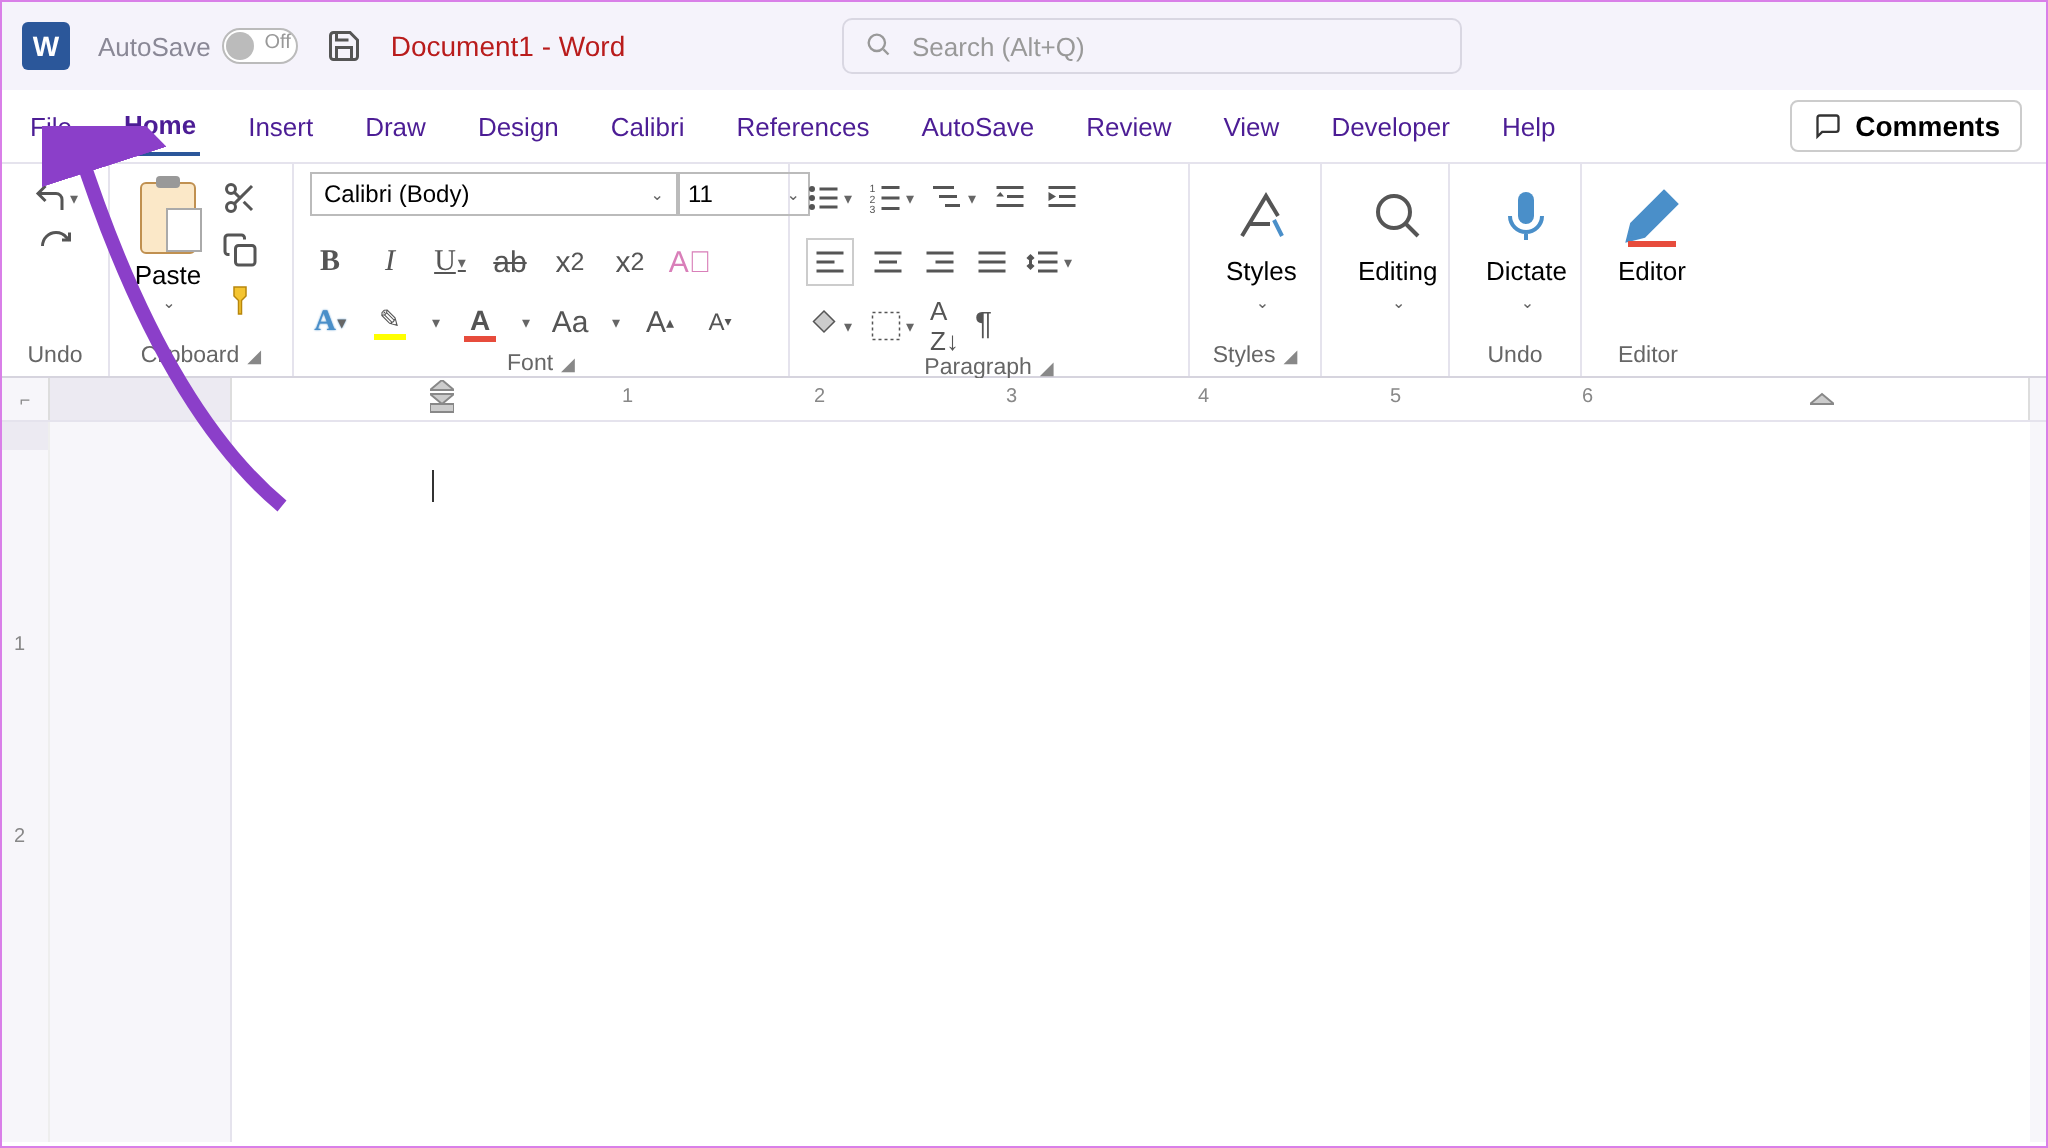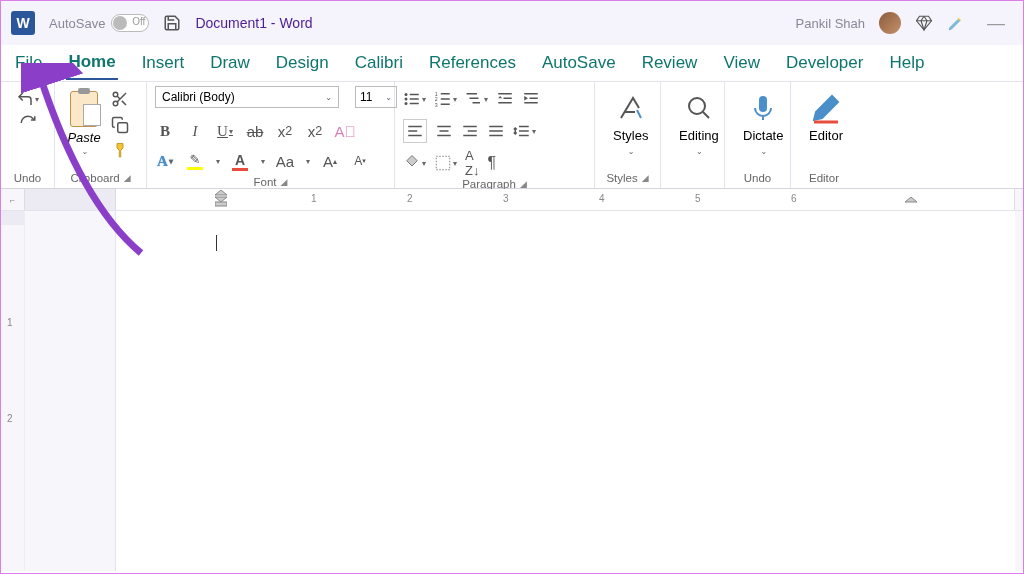--- a/index.html
+++ b/index.html
@@ -4,52 +4,52 @@
 <style>
 * { box-sizing: border-box; margin: 0; padding: 0; }
 body { font-family: "Segoe UI", Arial, sans-serif; font-size: 13px; background: #fff; width: 1024px; height: 574px; overflow: hidden; border: 1px solid #d97fe8; position: relative; }
 .titlebar { height: 44px; background: #f5f3fb; display: flex; align-items: center; padding: 0 10px; gap: 14px; color: #8a8896; }
 .word-icon { width: 24px; height: 24px; background: #2b579a; color: #fff; display: flex; align-items: center; justify-content: center; font-weight: bold; border-radius: 3px; font-size: 14px; }
 .autosave-toggle { display: flex; align-items: center; gap: 6px; font-size: 13px; }
 .toggle { width: 38px; height: 18px; border: 1px solid #bbb; border-radius: 10px; position: relative; background: #fff; }
 .toggle-knob { width: 14px; height: 14px; background: #bbb; border-radius: 50%; position: absolute; left: 1px; top: 1px; }
 .toggle-label { font-size: 10px; position: absolute; right: 3px; top: 1px; color: #999; }
 .save-icon { color: #b19dd8; font-size: 18px; }
-.doc-title { color: #4c1d95; font-size: 14px; }
+.doc-title { color: #b91c1c; font-size: 14px; }
 .search-box { margin-left: auto; margin-right: auto; width: 310px; height: 28px; border: 1px solid #d9d7e2; border-radius: 5px; display: flex; align-items: center; padding: 0 10px; color: #999; gap: 10px; position: absolute; left: 420px; }
 .title-right { margin-left: auto; display: flex; align-items: center; gap: 14px; color: #8a8896; }
 .avatar { width: 22px; height: 22px; border-radius: 50%; background: linear-gradient(135deg, #8b5a3c, #c4936b); }
 .diamond-icon { font-size: 18px; color: #999; }
 .pen-icon { font-size: 18px; color: #7fbfd9; }
 .min-btn { font-size: 18px; color: #999; padding: 0 8px; }
 
 .tabs-row { height: 36px; display: flex; align-items: center; padding: 0 12px; gap: 22px; background: #fff; position: relative; }
-.tab { font-size: 17px; color: #0f766e; padding: 6px 2px; cursor: pointer; }
+.tab { font-size: 13px; color: #4c1d95; padding: 6px 2px; cursor: pointer; }
 .tab.active { border-bottom: 2.5px solid #2b579a; font-weight: 600; }
 .comments-btn { margin-left: auto; border: 1px solid #ccc; border-radius: 4px; padding: 4px 10px; display: flex; align-items: center; gap: 6px; font-size: 14px; font-weight: 600; }
 
 .ribbon { height: 108px; border-top: 1px solid #e5e3ed; border-bottom: 1px solid #d6d4de; display: flex; background: #fff; }
 .rgroup { border-right: 1px solid #e5e3ed; padding: 4px 8px 2px; display: flex; flex-direction: column; position: relative; }
 .rgroup-body { flex: 1; display: flex; align-items: flex-start; gap: 4px; }
 .rgroup-label { font-size: 11.5px; color: #666; text-align: center; padding: 2px 0; display: flex; align-items: center; justify-content: center; gap: 4px; }
 .dlg-launcher { font-size: 9px; color: #888; }
 
 .undo-col { display: flex; flex-direction: column; gap: 6px; padding: 4px; align-items: center; }
 .ico { display: inline-flex; align-items: center; justify-content: center; color: #555; cursor: pointer; }
 .ico svg { width: 18px; height: 18px; }
 
-.paste-col { display: flex; flex-direction: column; align-items: center; gap: 2px; padding: 2px 4px; font-style: italic; }
+.paste-col { display: flex; flex-direction: column; align-items: center; gap: 2px; padding: 2px 4px; }
 .paste-ico { width: 34px; height: 40px; position: relative; }
 .paste-board { position: absolute; width: 28px; height: 36px; border: 1px solid #c09050; background: #fbe8c8; border-radius: 3px; left: 3px; top: 3px; }
 .paste-clip { position: absolute; width: 12px; height: 6px; background: #999; border-radius: 2px; left: 11px; top: 0; }
 .paste-doc { position: absolute; width: 18px; height: 22px; background: #fff; border: 1px solid #aaa; right: 0; bottom: 2px; }
 .mini-col { display: flex; flex-direction: column; gap: 8px; padding: 4px 2px; }
-.font-row1 { display: flex; gap: 16px; margin-bottom: 6px; }
+.font-row1 { display: flex; gap: 0; margin-bottom: 6px; }
 .font-name { width: 184px; height: 22px; border: 1px solid #bbb; font-size: 12px; padding: 0 6px; display: flex; align-items: center; justify-content: space-between; }
-.font-size { width: 42px; height: 22px; border: 1px solid #bbb; font-size: 12px; padding: 0 4px; display: flex; align-items: center; justify-content: space-between; }
+.font-size { width: 66px; height: 22px; border: 1px solid #bbb; font-size: 12px; padding: 0 4px; display: flex; align-items: center; justify-content: space-between; }
 .font-row2, .font-row3 { display: flex; gap: 10px; align-items: center; height: 26px; }
 .font-row2 .ico, .font-row3 .ico { width: 20px; text-align: center; font-size: 15px; }
 .font-b { font-weight: bold; font-family: Georgia,serif; }
 .font-i { font-style: italic; font-family: Georgia,serif; }
 .font-u { text-decoration: underline; font-family: Georgia,serif; }
 .strike { text-decoration: line-through; }
 .sub { font-size: 13px; } .sup { font-size: 13px; }
 .text-effects { color: #4a8fc9; font-weight: bold; font-family: Georgia,serif; text-shadow: 0 0 1px #4a8fc9; }
 .highlight-ico { display: inline-flex; flex-direction: column; align-items: center; }
 .color-bar { width: 16px; height: 3px; }
@@ -93,52 +93,50 @@
     </div>
   </div>
   <span class="save-icon ico">
     <svg viewBox="0 0 24 24" fill="none" stroke="currentColor" stroke-width="2">
         <path d="M19 21H5a2 2 0 01-2-2V5a2 2 0 012-2h11l5 5v11a2 2 0 01-2 2z"></path>
         <polyline points="17 21 17 13 7 13 7 21"></polyline>
         <polyline points="7 3 7 8 15 8"></polyline>
       </svg>
   </span>
   <span class="doc-title">Document1 - Word</span>
-  <div class="title-right">
-    <span>Pankil Shah</span>
-    <div class="avatar"></div>
-    <span class="diamond-icon ico">
-      <svg viewBox="0 0 24 24" fill="none" stroke="currentColor" stroke-width="1.5">
-          <path d="M6 3h12l4 6-10 12L2 9z"></path>
-          <path d="M2 9h20M12 3L8 9l4 12 4-12-4-6"></path>
+  <div class="search-box">
+    <span>
+      <svg width="14" height="14" viewBox="0 0 24 24" fill="none" stroke="#999" stroke-width="2">
+          <circle cx="11" cy="11" r="7"></circle>
+          <line x1="21" y1="21" x2="16.65" y2="16.65"></line>
         </svg>
     </span>
-    <span class="pen-icon ico">
-      <svg viewBox="0 0 24 24" fill="#7fbfd9" stroke="#5a9fc0" stroke-width="1">
-          <path d="M3 21l3-1 11-11-2-2L4 18l-1 3z"></path>
-          <path d="M15 6l3 3" stroke="#f4c430" stroke-width="2"></path>
-        </svg>
-    </span>
-    <span class="min-btn">—</span>
+    <span>Search (Alt+Q)</span>
   </div>
 </div>
 
 <div class="tabs-row">
   <span class="tab">File</span>
   <span class="tab active">Home</span>
   <span class="tab">Insert</span>
   <span class="tab">Draw</span>
   <span class="tab">Design</span>
   <span class="tab">Calibri</span>
   <span class="tab">References</span>
   <span class="tab">AutoSave</span>
   <span class="tab">Review</span>
   <span class="tab">View</span>
   <span class="tab">Developer</span>
   <span class="tab">Help</span>
+  <div class="comments-btn">
+    <svg width="16" height="14" viewBox="0 0 24 24" fill="none" stroke="#333" stroke-width="2">
+        <path d="M21 15a2 2 0 01-2 2H7l-4 4V5a2 2 0 012-2h14a2 2 0 012 2z"></path>
+      </svg>
+    <span>Comments</span>
+  </div>
 </div>
 
 <div class="ribbon">
 
   <div class="rgroup" style="width:54px">
     <div class="rgroup-body undo-col">
       <span class="ico">
           <svg viewBox="0 0 24 24" fill="none" stroke="#555" stroke-width="2">
             <polyline points="9 14 4 9 9 4"></polyline>
             <path d="M20 20v-7a4 4 0 00-4-4H4"></path>

